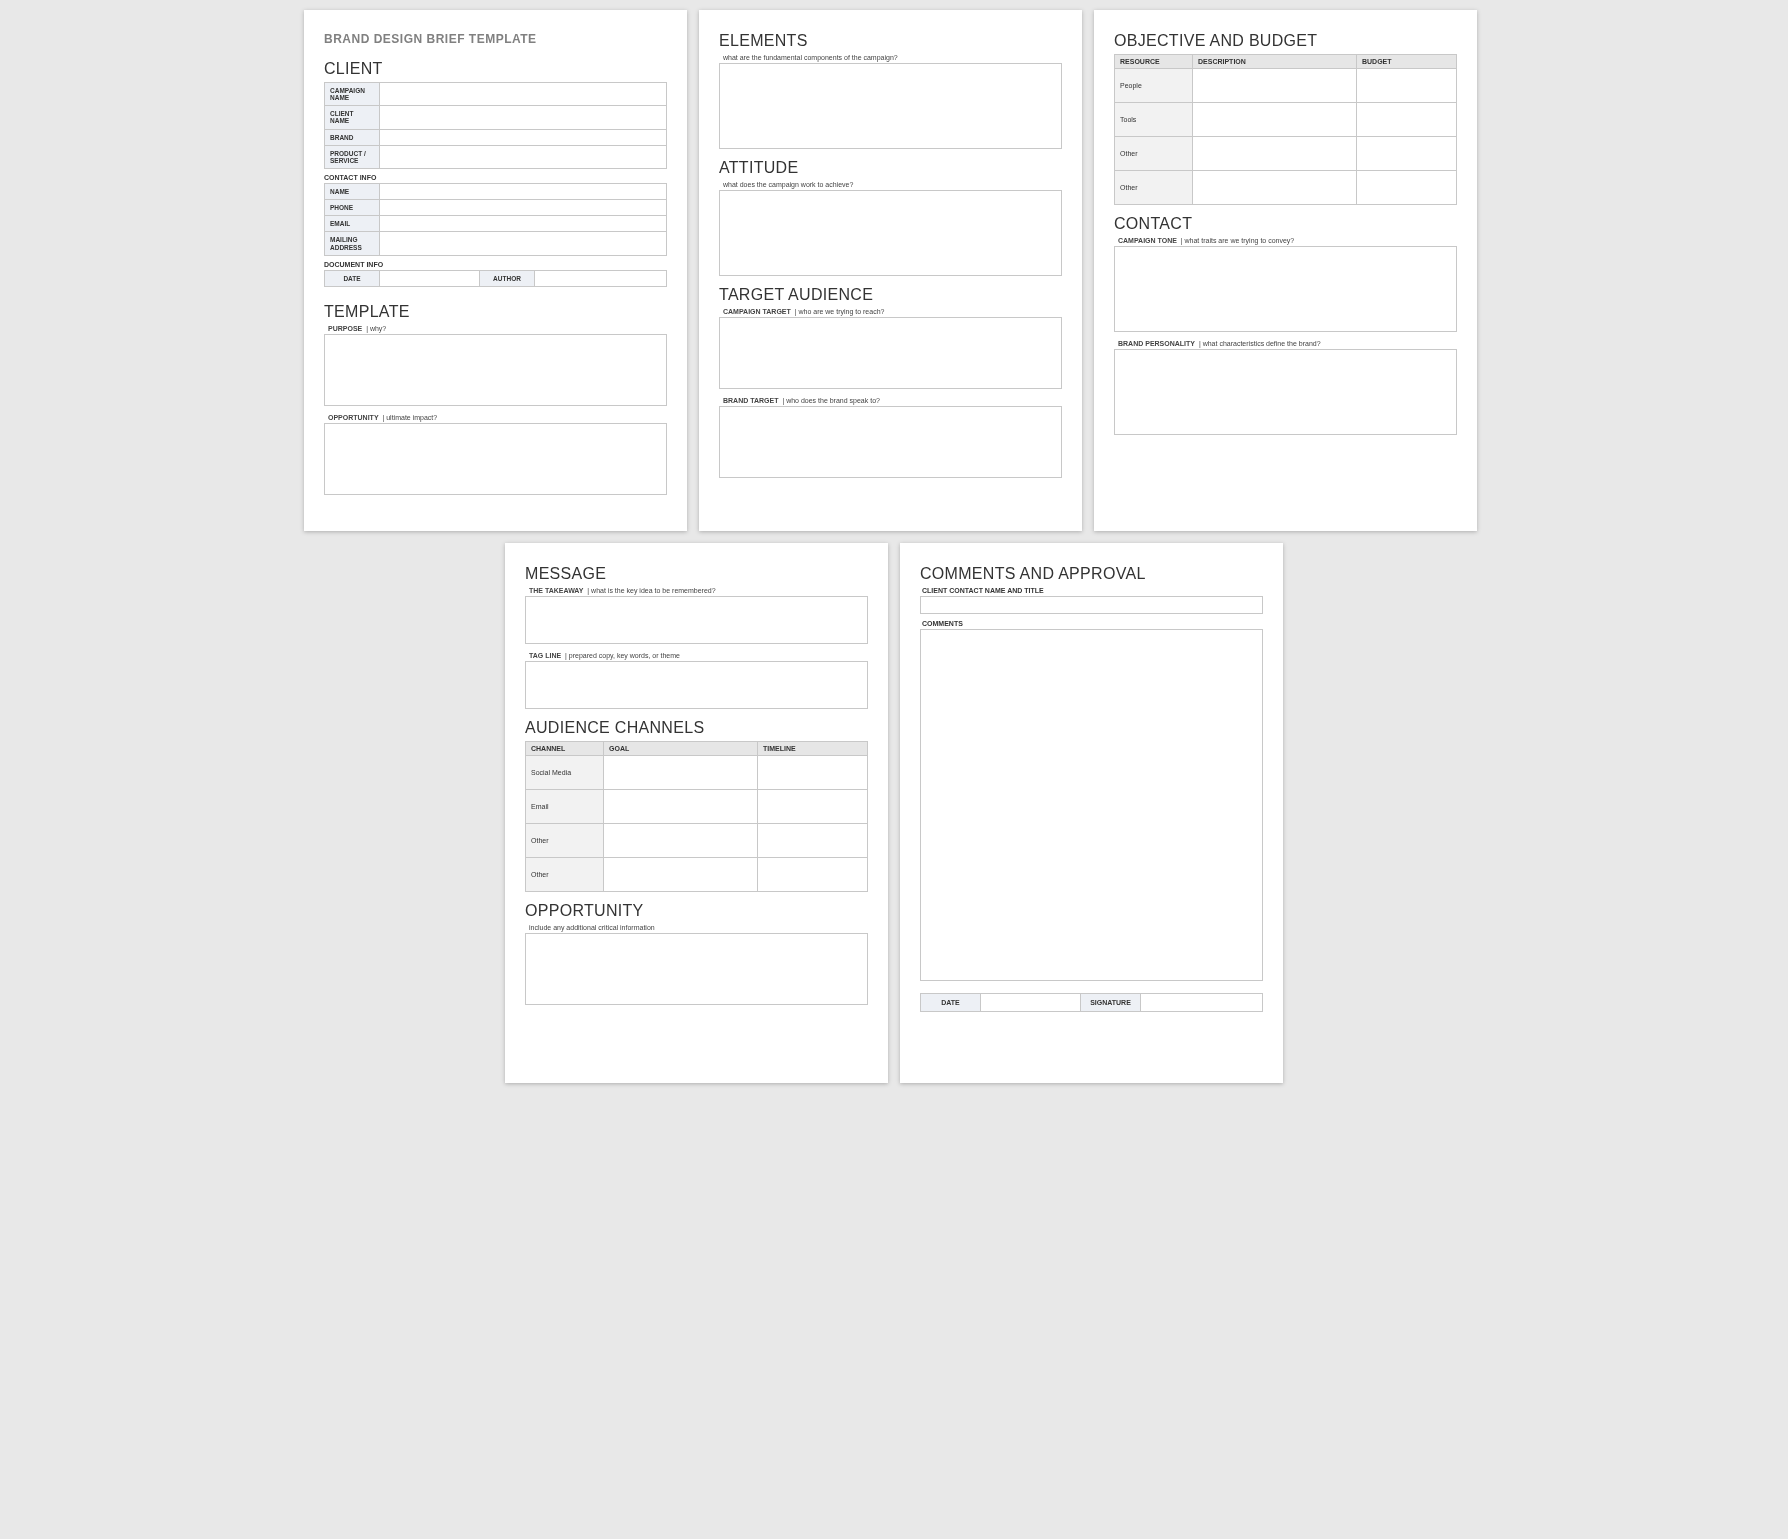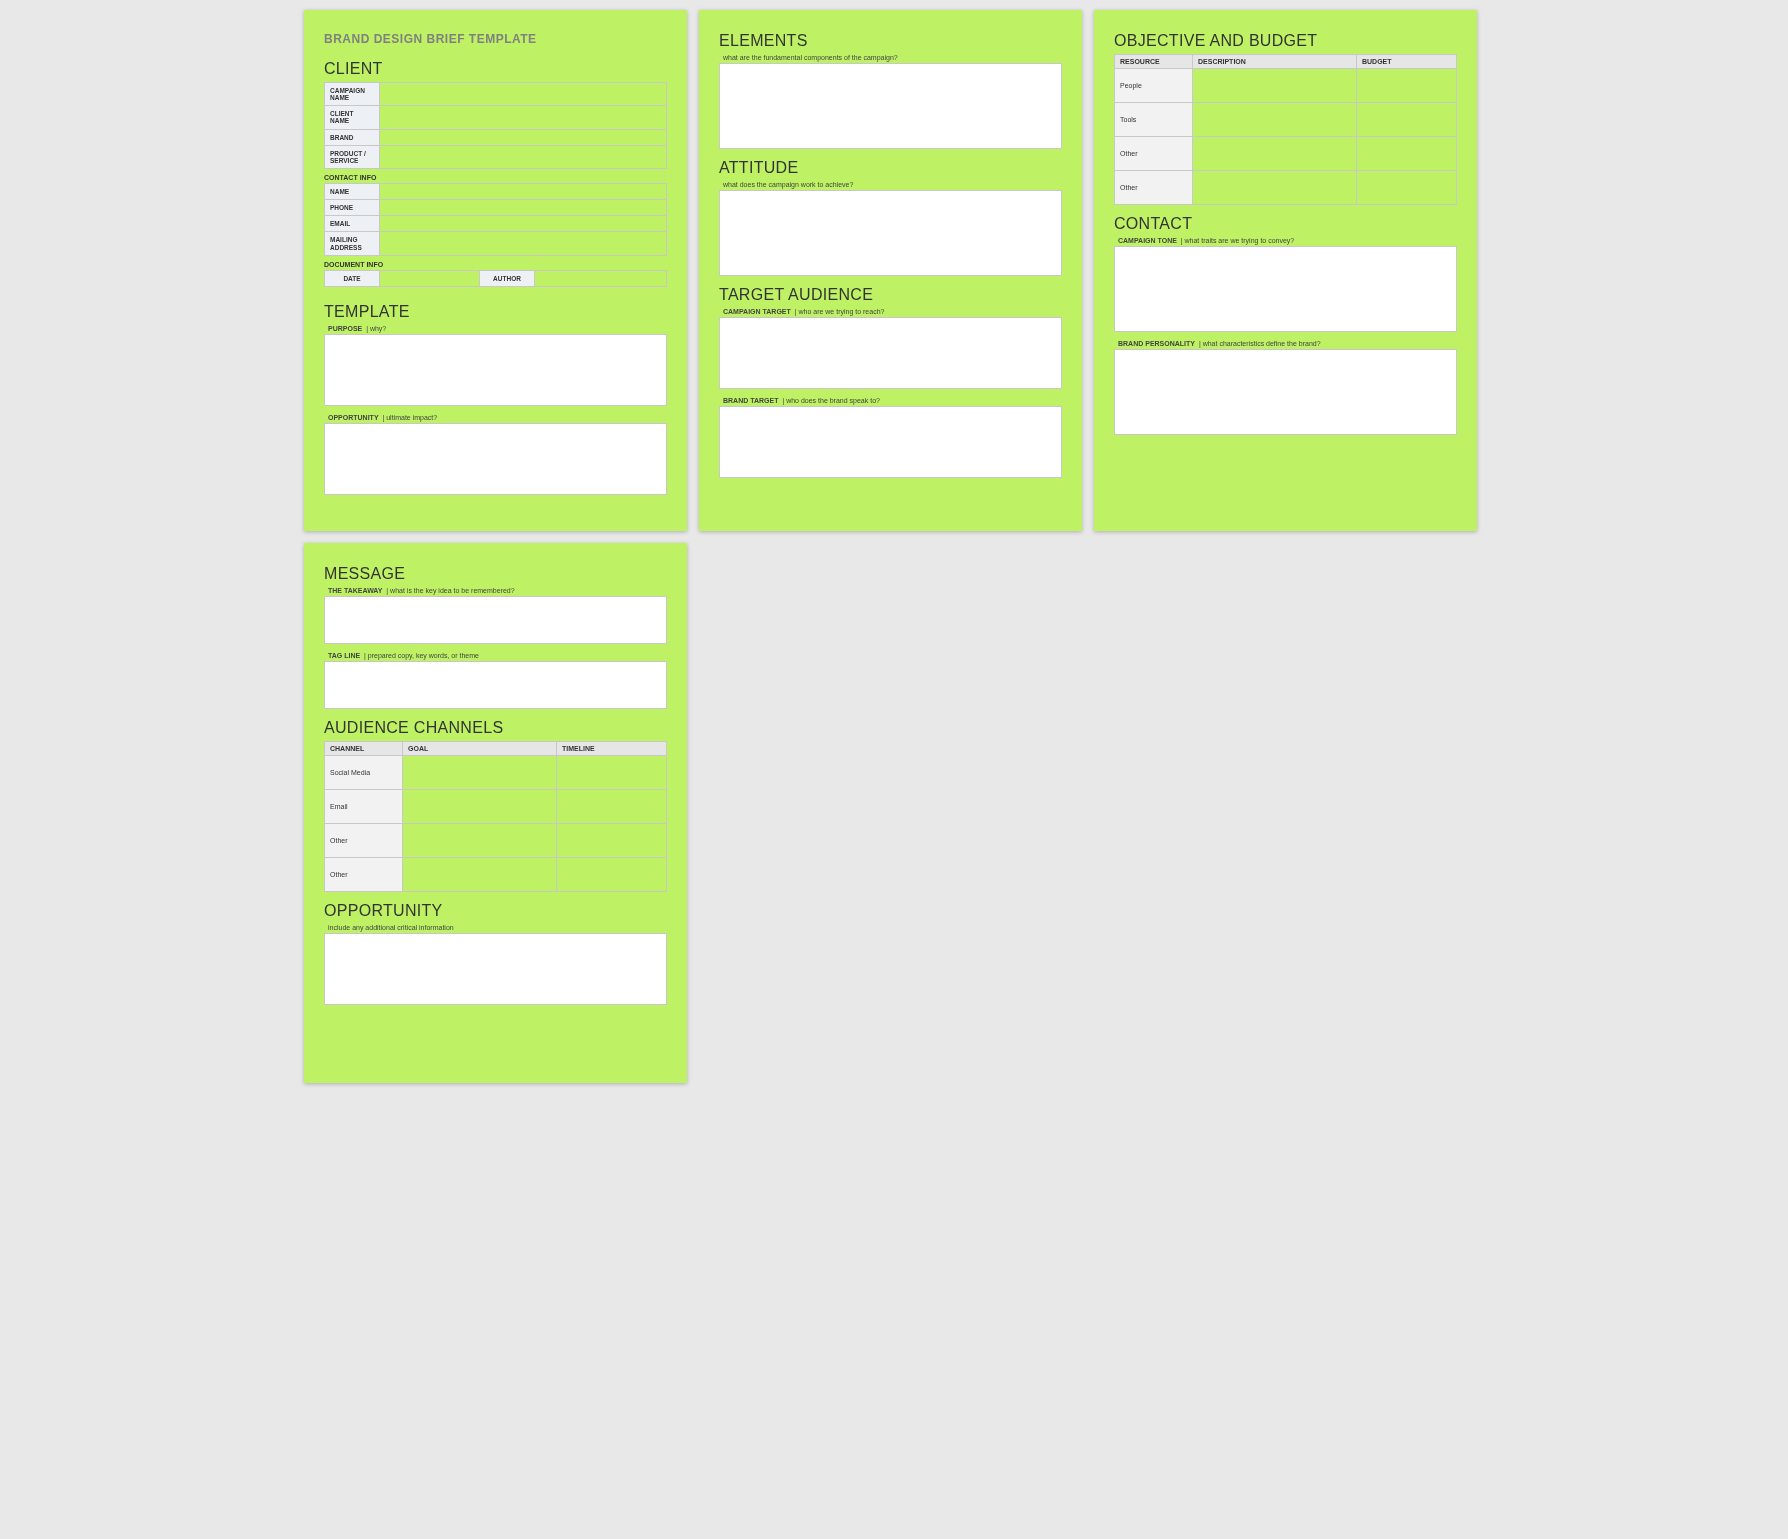--- a/index.html
+++ b/index.html
@@ -8,23 +8,23 @@
     font-family: "Century Gothic", "Avant Garde", Arial, sans-serif;
     font-size: 8px;
     color: #333;
     padding: 10px;
   }
   .canvas {
     width: 1180px;
     margin: 0 auto;
   }
   .row { display: flex; gap: 12px; margin-bottom: 12px; }
-  .row.centered { }
+  .row.centered { justify-content: center; }
   .page {
-    background: #bef264;
+    background: #ffffff;
     box-shadow: 0 1px 4px rgba(0,0,0,0.25);
     padding: 22px 20px 28px 20px;
     width: 383px;
     min-height: 485px;
     flex-shrink: 0;
   }
   .page.tall { min-height: 540px; }
   .title {
     color: #808080;
     font-weight: bold;
@@ -292,15 +292,35 @@
               <td></td>
             </tr>
       </tbody>
         </table>
 
       <div class="section-head">OPPORTUNITY</div>
       <div class="hint">include any additional critical information</div>
       <div class="bigbox h-md"></div>
     </div>
 
+    <div class="page tall">
+      <div class="section-head" style="margin-top:0">COMMENTS AND APPROVAL</div>
+      <div class="subhead">CLIENT CONTACT NAME AND TITLE</div>
+      <div class="fld-line"></div>
+
+      <div class="subhead">COMMENTS</div>
+      <div class="bigbox h-xl"></div>
+
+      <div class="spacer4"></div>
+      <table class="sig-table">
+        <tbody>
+            <tr>
+          <td class="lab">DATE</td>
+          <td style="width:100px"></td>
+          <td class="lab">SIGNATURE</td>
+          <td></td>
+        </tr>
+      </tbody>
+        </table>
+    </div>
 
   </div>
 </div>
 
 </body></html>

